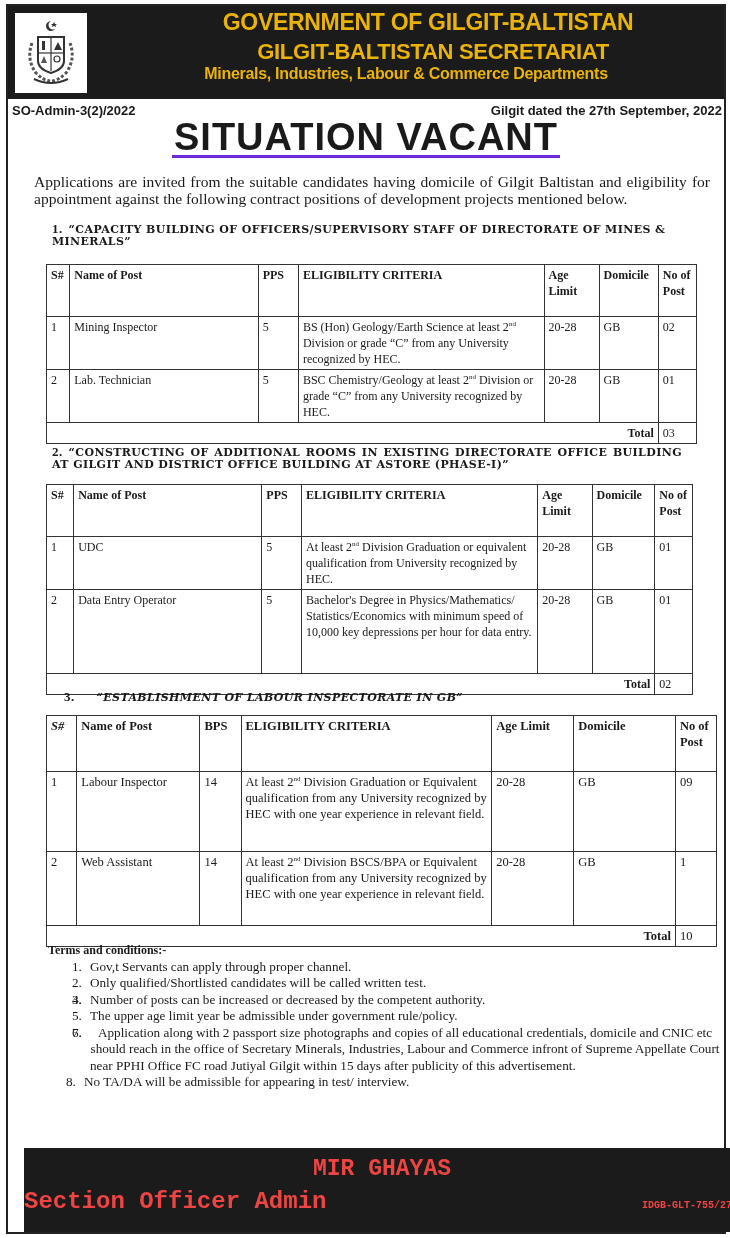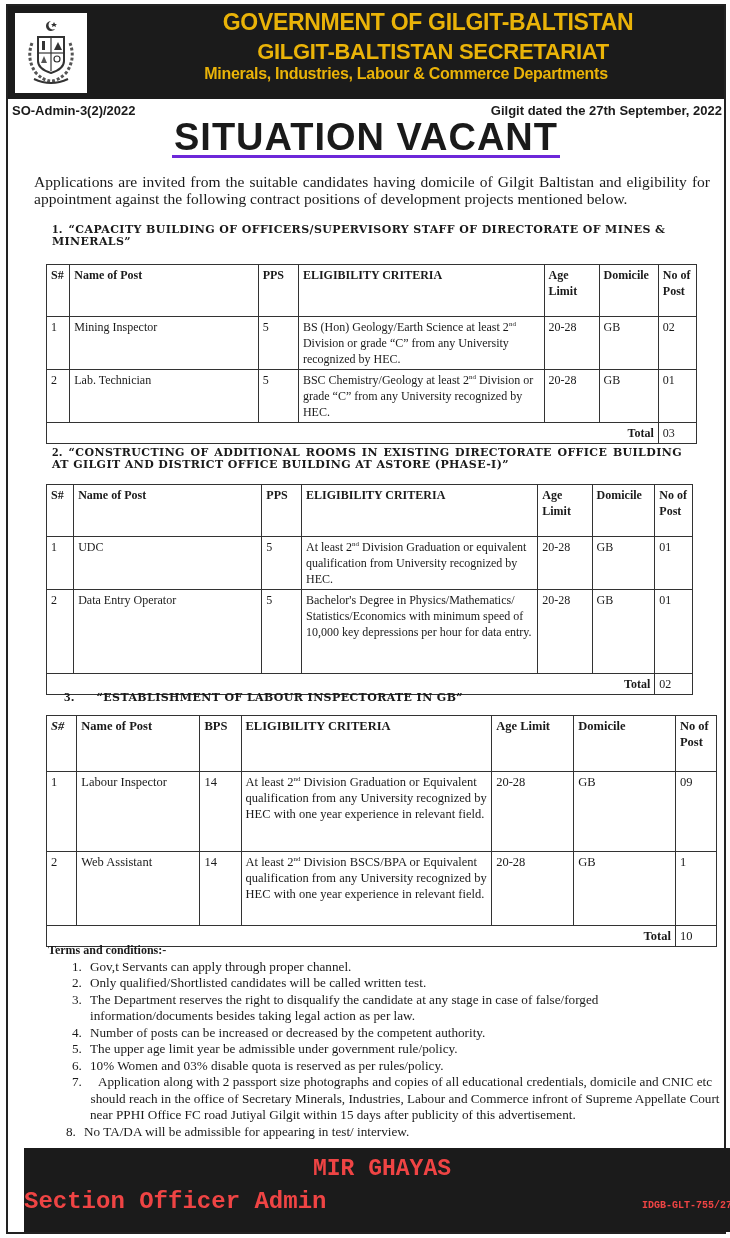--- a/index.html
+++ b/index.html
@@ -208,21 +208,21 @@
       <td>01</td>
     </tr>
     <tr class="total-row">
       <td colspan="6" style="text-align:right; font-weight:bold;">Total</td>
       <td class="b">02</td>
     </tr>
   </tbody>
     </table>
 
   <div class="sec-head" style="left:56px; top:685px; width:500px;">
-    <span class="sec-num" style="margin-right:22px;">3.</span><span style="">“ESTABLISHMENT OF LABOUR INSPECTORATE IN GB”</span>
+    <span class="sec-num" style="margin-right:22px;">3.</span><span style="font-style:italic;">“ESTABLISHMENT OF LABOUR INSPECTORATE IN GB”</span>
   </div>
   <table class="posts" style="left:38px; top:709px; width:671px; font-size:12.5px;">
     <colgroup>
         <col style="width:28px">
         <col style="width:114px">
         <col style="width:38px">
         <col style="width:232px">
         <col style="width:76px">
         <col style="width:94px">
         <col style="width:38px">
@@ -260,24 +260,24 @@
       <td class="b">10</td>
     </tr>
   </tbody>
     </table>
 
   <div class="terms">
     <div class="terms-title">Terms and conditions:-</div>
     <ol>
       <li><span class="num">1.</span><span>Gov,t Servants can apply through proper channel.</span></li>
       <li><span class="num">2.</span><span>Only qualified/Shortlisted candidates will be called written test.</span></li>
-      <li><span class="num">3.</span><span>The Department reserves the right to disqualify the candidate at any stage in case of false/forged information/documents besides taking legal action as per law.</span></li>
+      <li><span class="num">3.</span></li>
       <li><span class="num">4.</span><span>Number of posts can be increased or decreased by the competent authority.</span></li>
       <li><span class="num">5.</span><span>The upper age limit year be admissible under government rule/policy.</span></li>
-      <li><span class="num">6.</span><span>10% Women and 03% disable quota is reserved as per rules/policy.</span></li>
+      <li><span class="num">6.</span></li>
       <li class="just"><span class="num">7.</span><span>Application along with 2 passport size photographs and copies of all educational credentials, domicile and CNIC etc should reach in the office of Secretary Minerals, Industries, Labour and Commerce infront of Supreme Appellate Court near PPHI Office FC road Jutiyal Gilgit within 15 days after publicity of this advertisement.</span></li>
       <li style="margin-left:-6px;"><span class="num">8.</span><span>No TA/DA will be admissible for appearing in test/ interview.</span></li>
     </ol>
   </div>
 
   <div class="footer">
     <div class="sig-name">MIR GHAYAS</div>
     <div class="sig-title">Section Officer Admin</div>
     <div class="ad-code">IDGB-GLT-755/27</div>
   </div>

